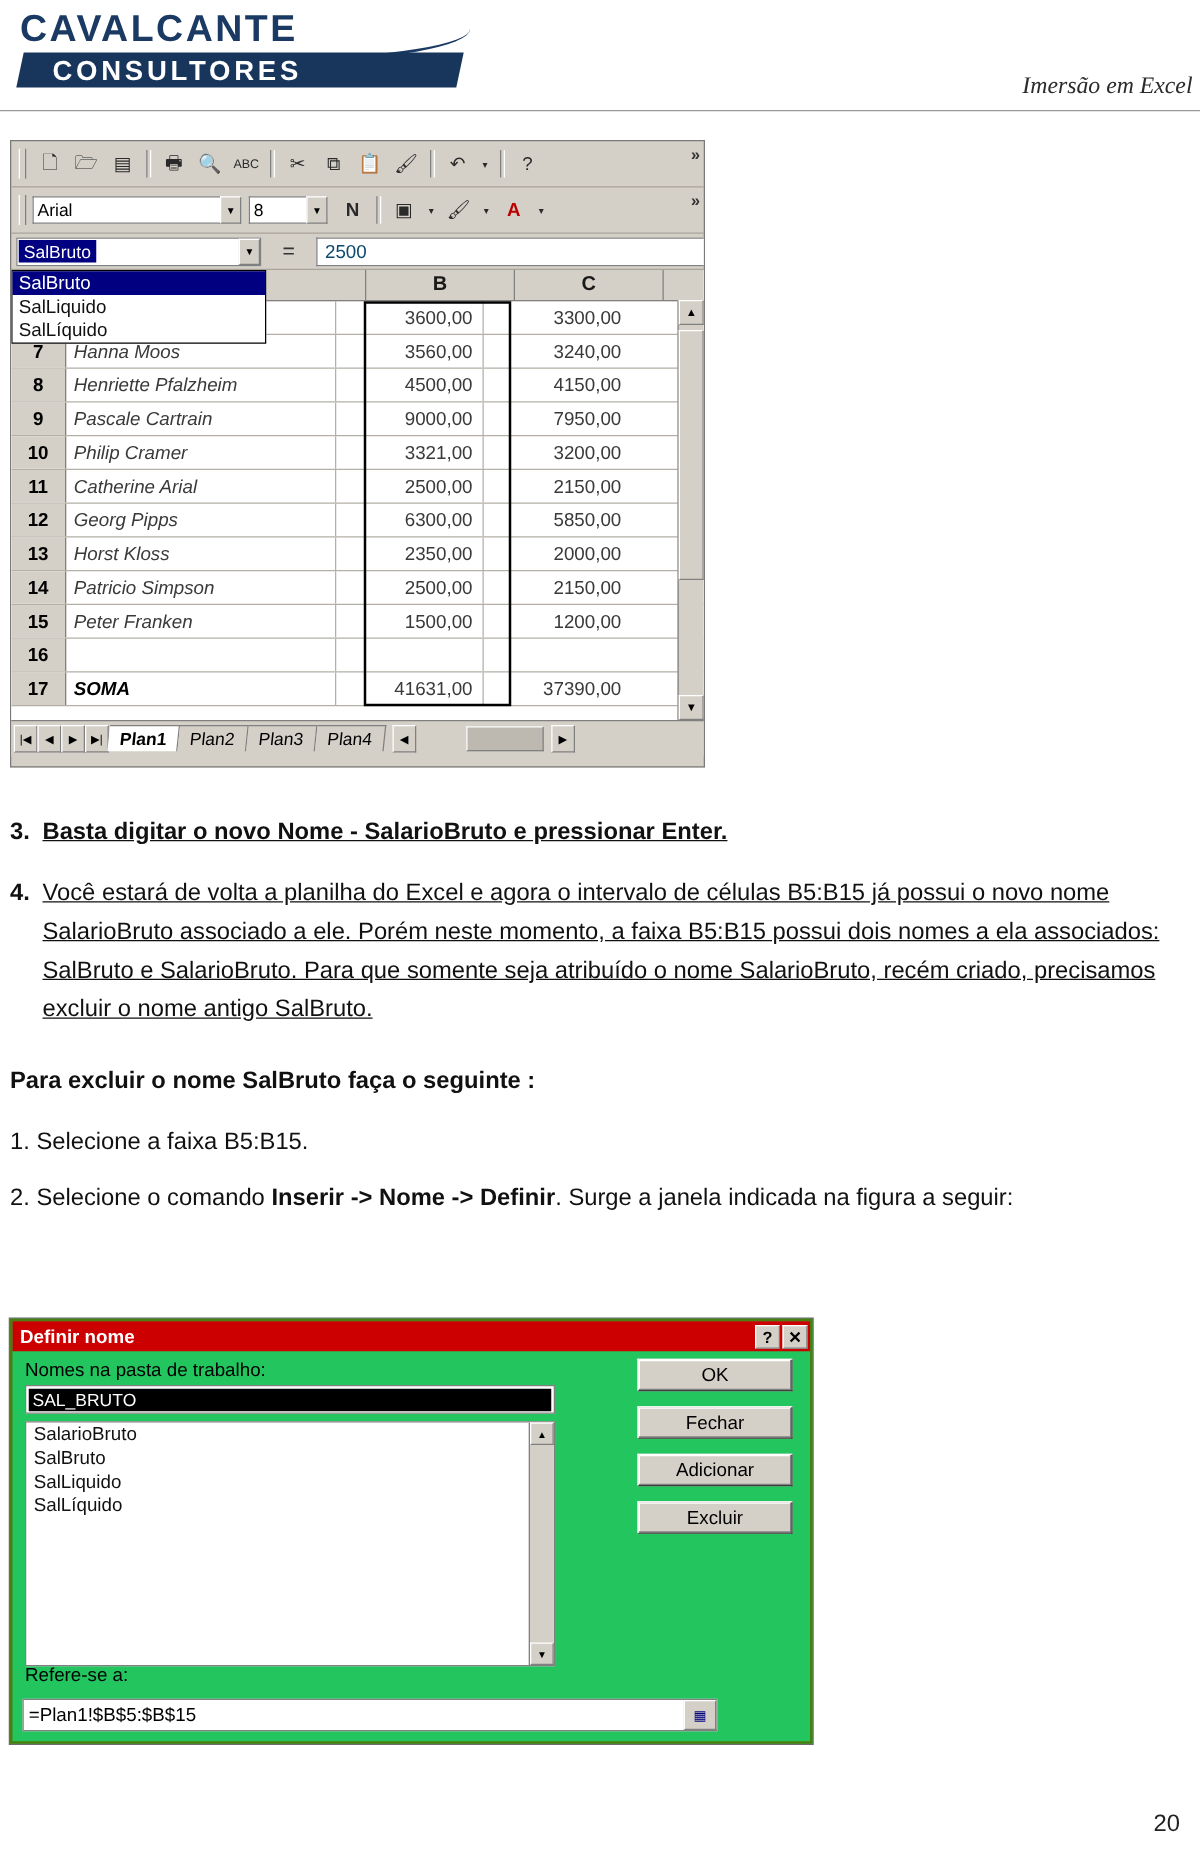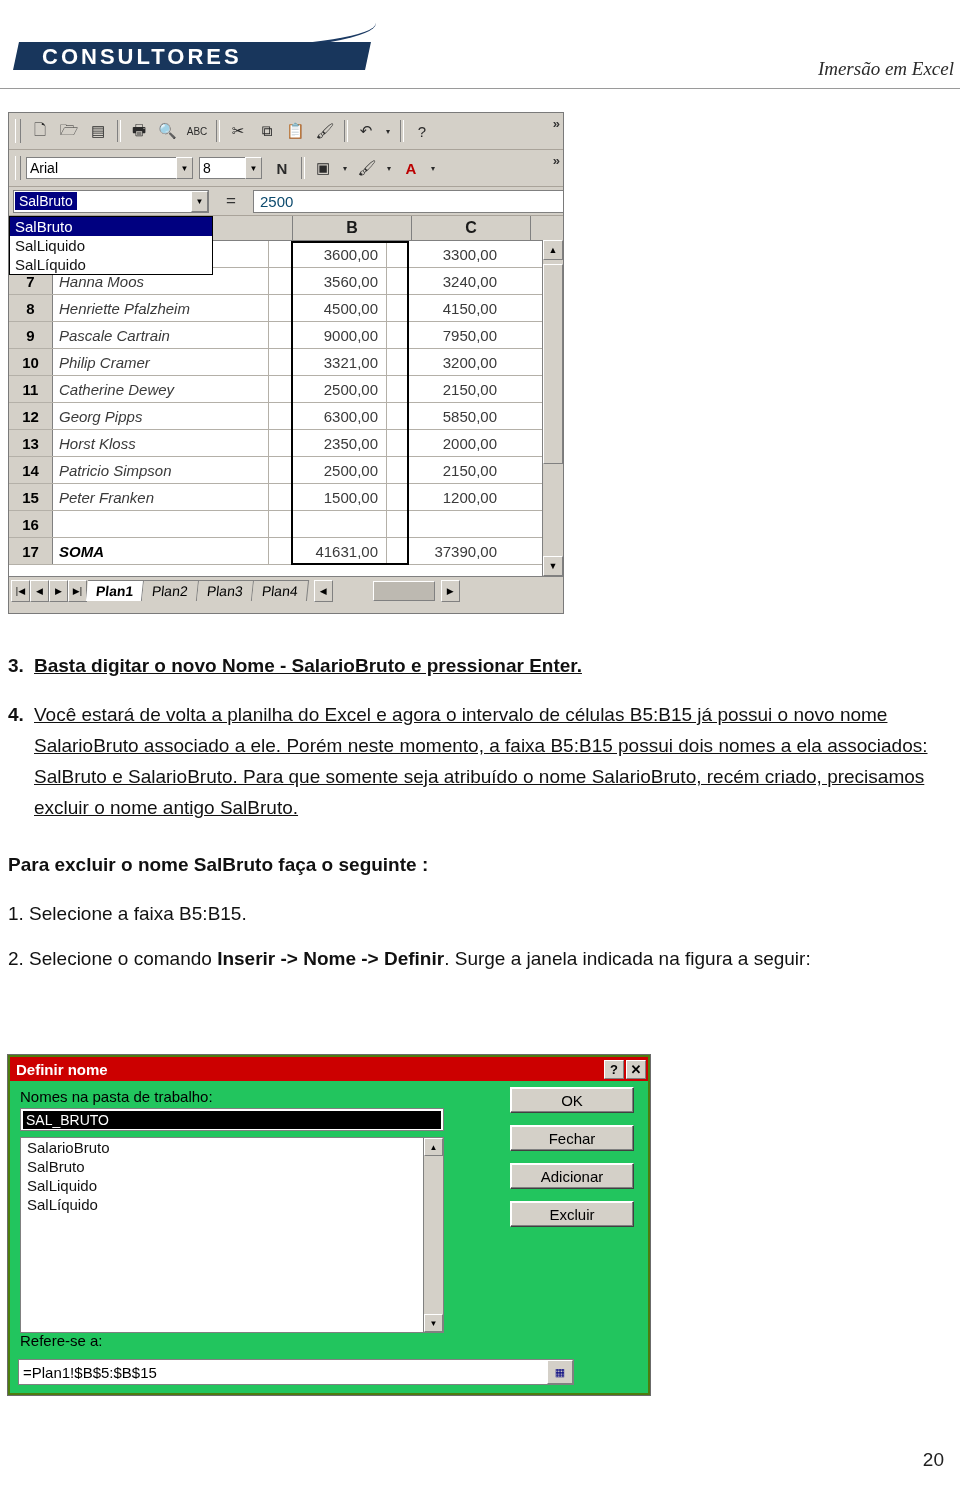--- a/index.html
+++ b/index.html
@@ -623,20 +623,21 @@
     bottom: 14px;
     font-size: 19px;
     color: #222;
   }
 </style>
 </head>
 <body>
 
 <div class="page-header">
   <div class="logo">
+    <div class="logo-top">CAVALCANTE</div>
     <div class="logo-swoosh"></div>
     <div class="logo-bar"></div>
     <div class="logo-bottom">CONSULTORES</div>
   </div>
   <div class="header-title">Imersão em Excel</div>
   <div class="header-rule"></div>
 </div>
 
 <div class="excel-shot">
 
@@ -724,21 +725,21 @@
         <div class="cC">7950,00</div>
       </div>
       <div class="grow">
         <div class="rnum">10</div>
         <div class="cA">Philip Cramer</div>
         <div class="cB">3321,00</div>
         <div class="cC">3200,00</div>
       </div>
       <div class="grow">
         <div class="rnum">11</div>
-        <div class="cA">Catherine Dewey</div>
+        <div class="cA">Catherine Arial</div>
         <div class="cB">2500,00</div>
         <div class="cC">2150,00</div>
       </div>
       <div class="grow">
         <div class="rnum">12</div>
         <div class="cA">Georg Pipps</div>
         <div class="cB">6300,00</div>
         <div class="cC">5850,00</div>
       </div>
       <div class="grow">

